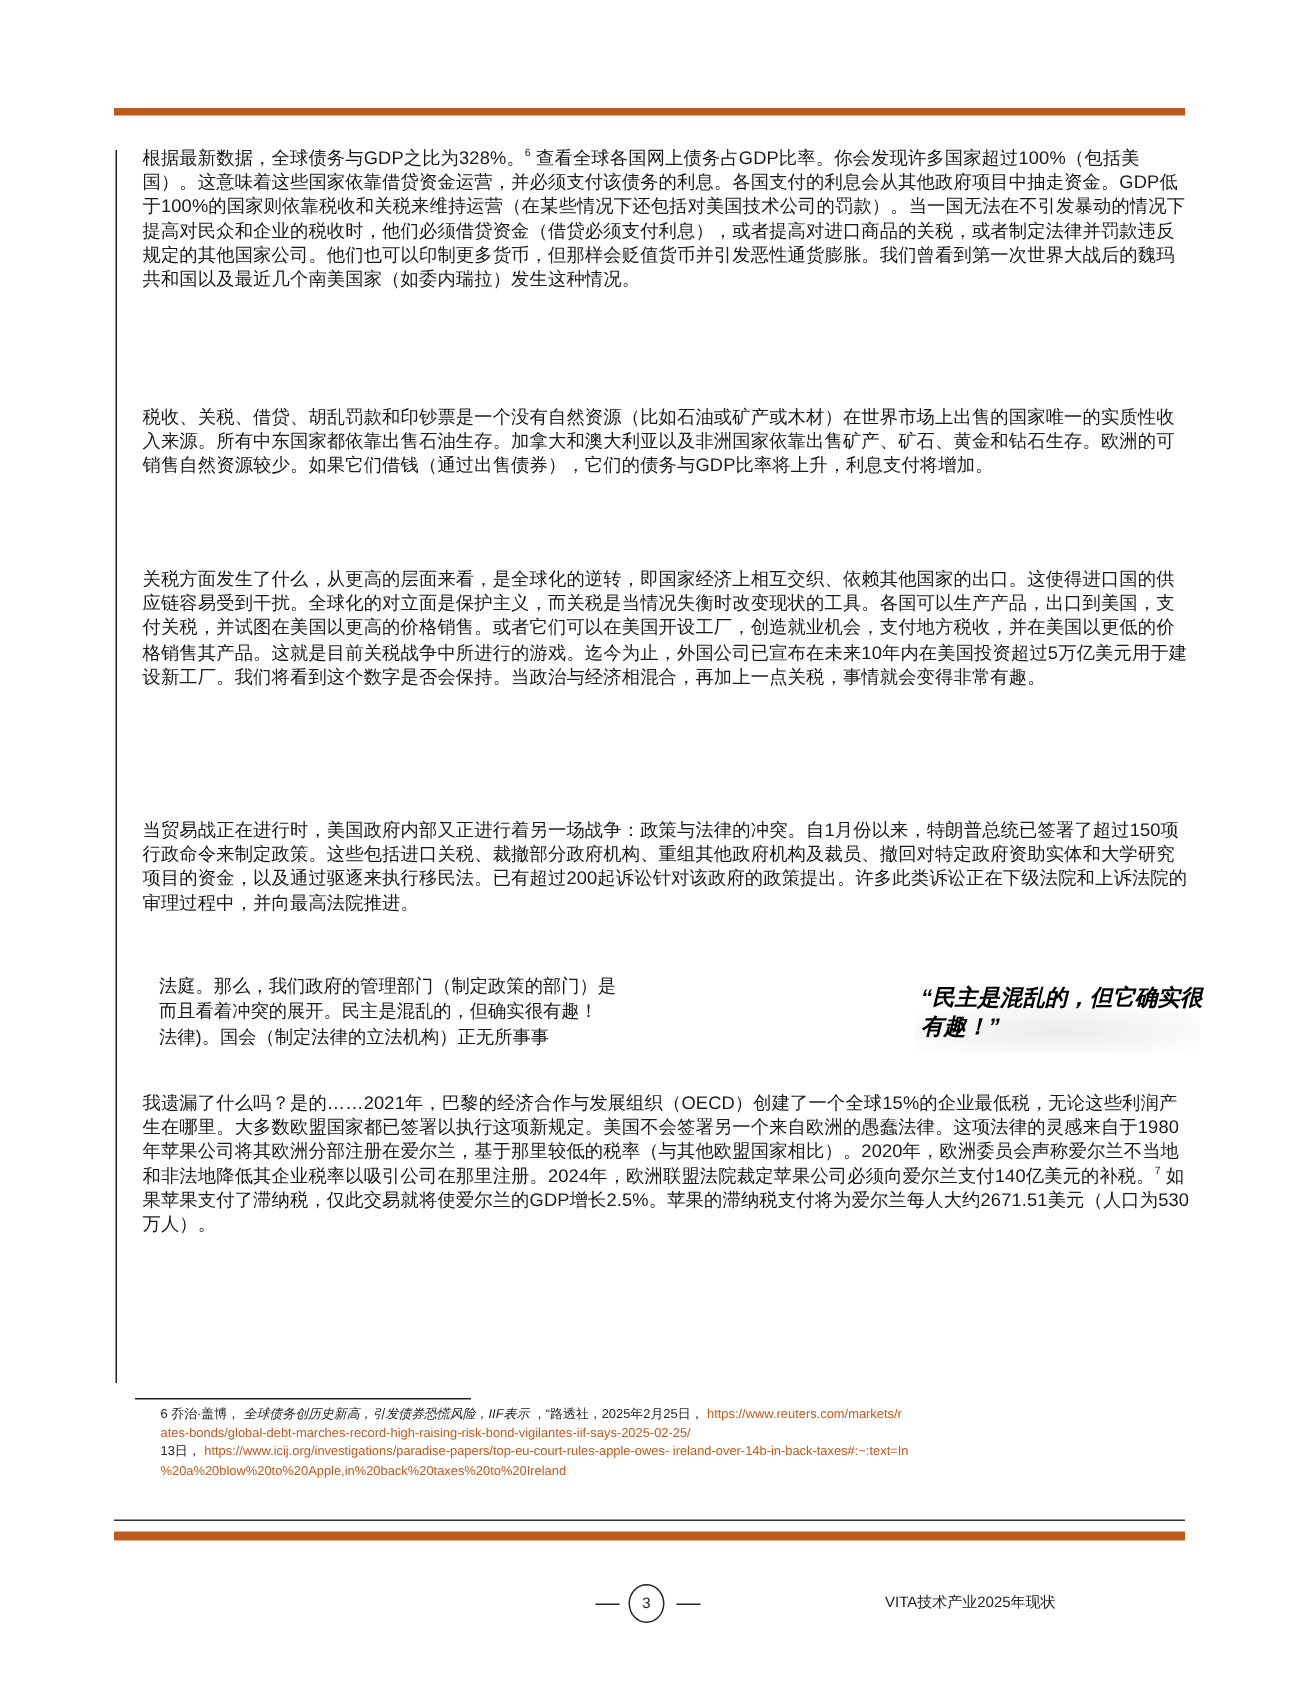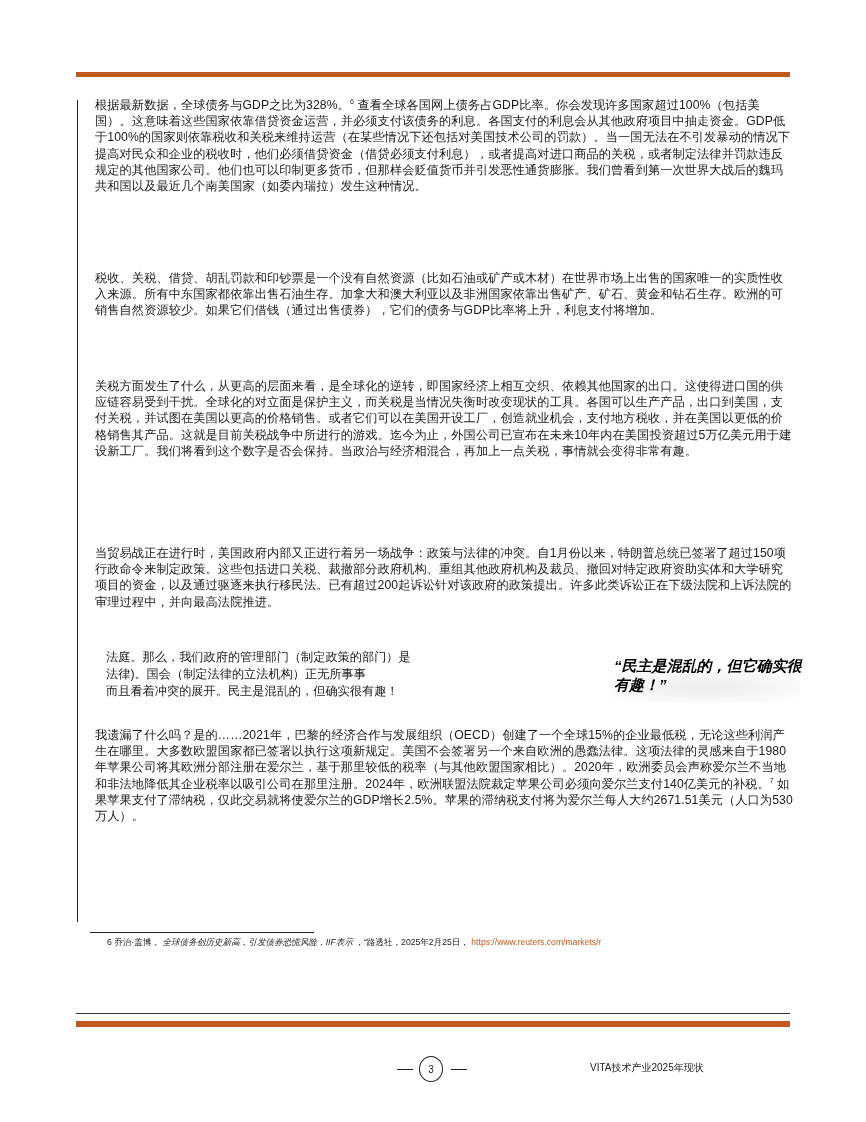--- a/index.html
+++ b/index.html
@@ -44,32 +44,35 @@
 <div class="para" id="p1"><span>根据最新数据，全球债务与GDP之比为328%。</span><sup>6</sup><span> 查看全球各国网上债务占GDP比率。你会发现许多国家超过100%（包括美国）。这意味着这些国家依靠借贷资金运营，并必须支付该债务的利息。各国支付的利息会从其他政府项目中抽走资金。GDP低于100%的国家则依靠税收和关税来维持运营（在某些情况下还包括对美国技术公司的罚款）。当一国无法在不引发暴动的情况下提高对民众和企业的税收时，他们必须借贷资金（借贷必须支付利息），或者提高对进口商品的关税，或者制定法律并罚款违反规定的其他国家公司。他们也可以印制更多货币，但那样会贬值货币并引发恶性通货膨胀。我们曾看到第一次世界大战后的魏玛共和国以及最近几个南美国家（如委内瑞拉）发生这种情况。</span></div>
 
 <div class="para" id="p2">税收、关税、借贷、胡乱罚款和印钞票是一个没有自然资源（比如石油或矿产或木材）在世界市场上出售的国家唯一的实质性收入来源。所有中东国家都依靠出售石油生存。加拿大和澳大利亚以及非洲国家依靠出售矿产、矿石、黄金和钻石生存。欧洲的可销售自然资源较少。如果它们借钱（通过出售债券），它们的债务与GDP比率将上升，利息支付将增加。</div>
 
 <div class="para" id="p3">关税方面发生了什么，从更高的层面来看，是全球化的逆转，即国家经济上相互交织、依赖其他国家的出口。这使得进口国的供应链容易受到干扰。全球化的对立面是保护主义，而关税是当情况失衡时改变现状的工具。各国可以生产产品，出口到美国，支付关税，并试图在美国以更高的价格销售。或者它们可以在美国开设工厂，创造就业机会，支付地方税收，并在美国以更低的价格销售其产品。这就是目前关税战争中所进行的游戏。迄今为止，外国公司已宣布在未来10年内在美国投资超过5万亿美元用于建设新工厂。我们将看到这个数字是否会保持。当政治与经济相混合，再加上一点关税，事情就会变得非常有趣。</div>
 
 <div class="para" id="p4">当贸易战正在进行时，美国政府内部又正进行着另一场战争：政策与法律的冲突。自1月份以来，特朗普总统已签署了超过150项行政命令来制定政策。这些包括进口关税、裁撤部分政府机构、重组其他政府机构及裁员、撤回对特定政府资助实体和大学研究项目的资金，以及通过驱逐来执行移民法。已有超过200起诉讼针对该政府的政策提出。许多此类诉讼正在下级法院和上诉法院的审理过程中，并向最高法院推进。</div>
 
 <div class="col-left">
   <div>法庭。那么，我们政府的管理部门（制定政策的部门）是</div>
+  <div>而且看着冲突的展开。民主是混乱的，但确实很有趣！</div>
   <div>法律)。国会（制定法律的立法机构）正无所事事</div>
-  <div>而且看着冲突的展开。民主是混乱的，但确实很有趣！</div>
 </div>
 
 <div class="pullquote-shadow"></div>
 <div class="pullquote">“民主是混乱的，但它确实很有趣！”</div>
 
 <div class="para" id="p5"><span>我遗漏了什么吗？是的……2021年，巴黎的经济合作与发展组织（OECD）创建了一个全球15%的企业最低税，无论这些利润产生在哪里。大多数欧盟国家都已签署以执行这项新规定。美国不会签署另一个来自欧洲的愚蠢法律。这项法律的灵感来自于1980年苹果公司将其欧洲分部注册在爱尔兰，基于那里较低的税率（与其他欧盟国家相比）。2020年，欧洲委员会声称爱尔兰不当地和非法地降低其企业税率以吸引公司在那里注册。2024年，欧洲联盟法院裁定苹果公司必须向爱尔兰支付140亿美元的补税。</span><sup>7</sup><span> 如果苹果支付了滞纳税，仅此交易就将使爱尔兰的GDP增长2.5%。苹果的滞纳税支付将为爱尔兰每人大约2671.51美元（人口为530万人）。</span></div>
 
 <div class="fn-rule"></div>
 <div class="footnotes">
   <div class="fn-line"><span>6 乔治·盖博，</span> <span class="it">全球债务创历史新高，引发债券恐慌风险，IIF表示</span> <span>，“路透社，2025年2月25日，</span> <span class="link">https://www.reuters.com/markets/r</span></div>
+  <div class="fn-line link">ates-bonds/global-debt-marches-record-high-raising-risk-bond-vigilantes-iif-says-2025-02-25/</div>
+  <div class="fn-line"><span>13日，</span> <span class="link">https://www.icij.org/investigations/paradise-papers/top-eu-court-rules-apple-owes- ireland-over-14b-in-back-taxes#:~:text=In</span></div>
+  <div class="fn-line link">%20a%20blow%20to%20Apple,in%20back%20taxes%20to%20Ireland</div>
 </div>
 
 <div class="bottom-rule"></div>
 <div class="bar-bottom"></div>
 
 <div class="pagenum">
   <div class="dash l"></div>
   <div class="circle">3</div>
   <div class="dash r"></div>
 </div>

